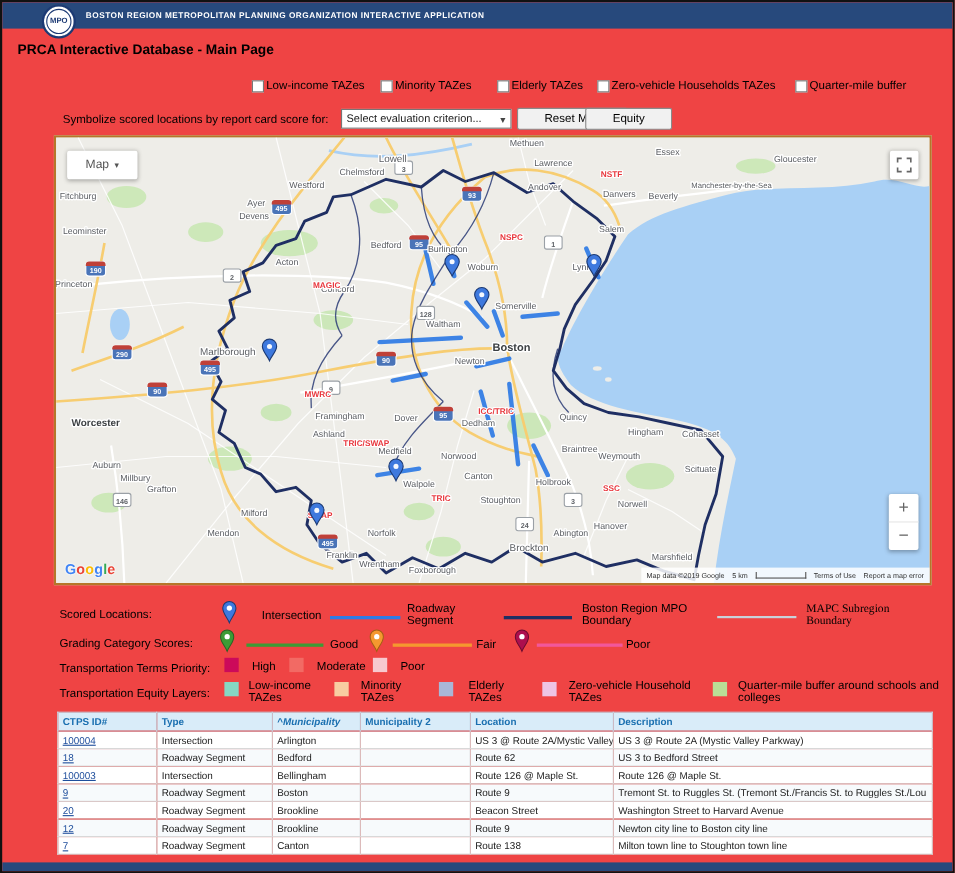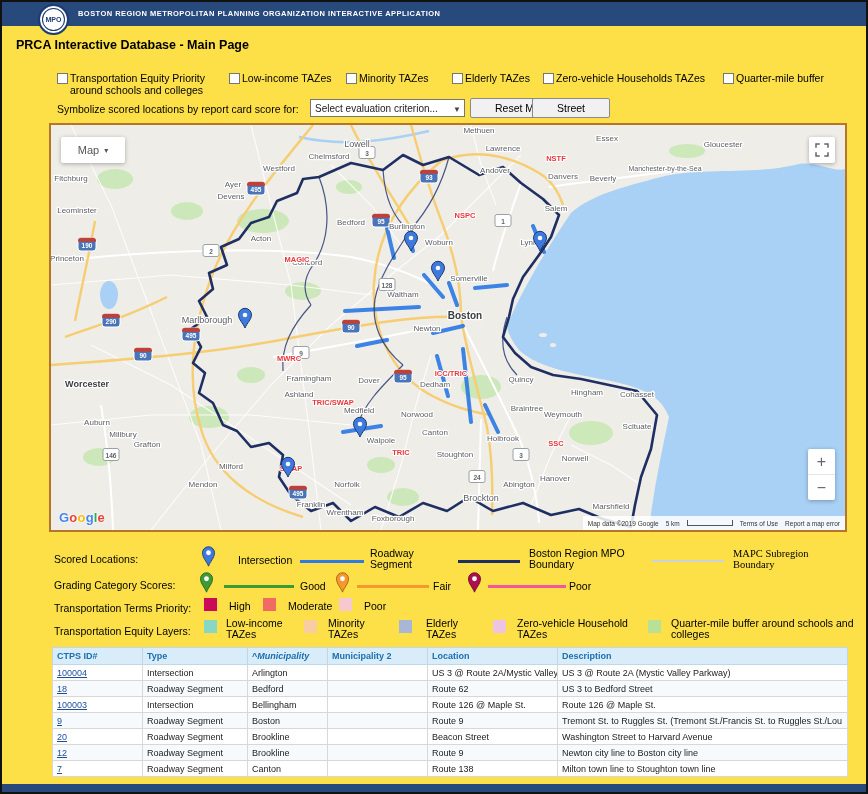--- a/index.html
+++ b/index.html
@@ -1,16 +1,16 @@
 <!DOCTYPE html>
 <html><head>
 <meta charset="utf-8">
 <style>
   html,body{margin:0;padding:0;background:#888;}
-  .page{position:relative;width:868px;height:794px;background:#fde047;border:2px solid #111;
+  .page{position:relative;width:868px;height:794px;background:#ef4444;border:2px solid #111;
         box-sizing:border-box;font-family:"Liberation Sans",sans-serif;overflow:hidden;}
   
   .topbar{position:absolute;left:0;top:0;right:0;height:24px;background:#27497c;}
   .logo{position:absolute;left:36px;top:2px;width:27px;height:27px;border-radius:50%;
         background:#fff;border:2px solid #1c3a74;z-index:6;display:flex;align-items:center;
         justify-content:center;font-size:7px;font-weight:bold;color:#1c3a74;
         box-shadow:inset 0 0 0 2px #fff, inset 0 0 0 3px #1c3a74;}
   .topbar-title{position:absolute;left:76px;top:0;height:24px;line-height:24px;color:#fff;
         font-size:7.5px;font-weight:bold;letter-spacing:.45px;white-space:nowrap;}
   .page-title{position:absolute;left:14px;top:36px;font-size:12.5px;font-weight:bold;color:#000;}
@@ -75,24 +75,20 @@
 
   <div class="topbar">
     <div class="topbar-title">BOSTON REGION METROPOLITAN PLANNING ORGANIZATION INTERACTIVE APPLICATION</div>
   </div>
   <div class="logo">
       <span>MPO</span>
     </div>
 
   <div class="page-title">PRCA Interactive Database - Main Page</div>
 
-  <label class="cb" style="left:55px;top:70px;width:170px;">
-    <span class="cbbox"></span>
-    <span class="cbtxt">Transportation Equity Priority around schools and colleges</span>
-  </label>
   <label class="cb" style="left:227px;top:70px;width:120px;">
     <span class="cbbox"></span>
     <span class="cbtxt">Low-income TAZes</span>
   </label>
   <label class="cb" style="left:344px;top:70px;width:110px;">
     <span class="cbbox"></span>
     <span class="cbtxt">Minority TAZes</span>
   </label>
   <label class="cb" style="left:450px;top:70px;width:100px;">
     <span class="cbbox"></span>
@@ -106,21 +102,21 @@
     <span class="cbbox"></span>
     <span class="cbtxt">Quarter-mile buffer</span>
   </label>
 
   <span class="sym-label">Symbolize scored locations by report card score for:</span>
   <div class="selectbox">
     <span>Select evaluation criterion...</span>
     <span class="arr">▼</span>
   </div>
   <button class="btn" style="left:468px;">Reset Map</button>
-  <button class="btn" style="left:530px;">Street</button>
+  <button class="btn" style="left:530px;">Equity</button>
 
   <div class="map-wrap">
     <svg class="base" id="map-svg" viewBox="0 0 794 405" preserveAspectRatio="none">
       <rect width="794" height="405" fill="#eeede8"></rect>
       <g fill="#c9e7b4" opacity="0.9">
         <ellipse cx="212" cy="96" rx="26" ry="12"></ellipse>
           <ellipse cx="64" cy="54" rx="18" ry="10"></ellipse>
         <ellipse cx="136" cy="86" rx="16" ry="9"></ellipse>
           <ellipse cx="252" cy="166" rx="18" ry="9"></ellipse>
         <ellipse cx="158" cy="292" rx="20" ry="11"></ellipse>

